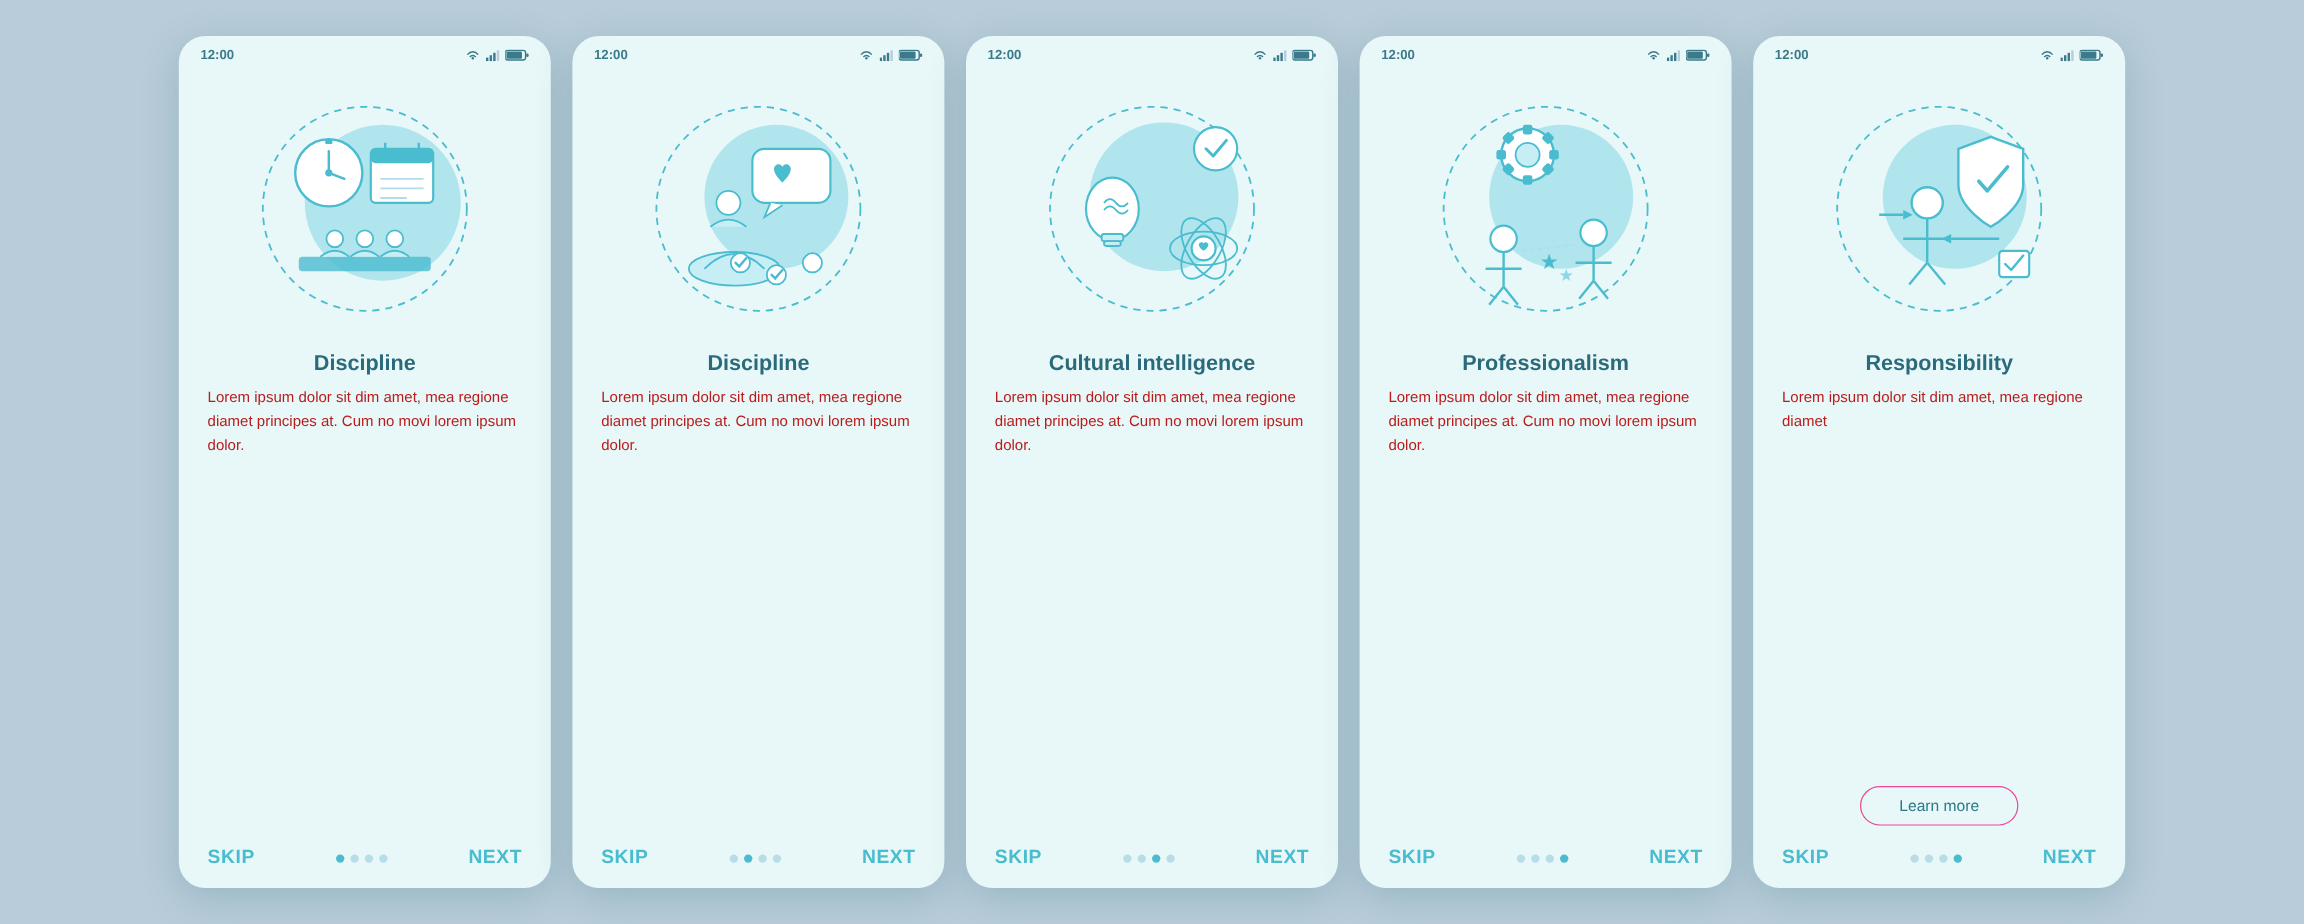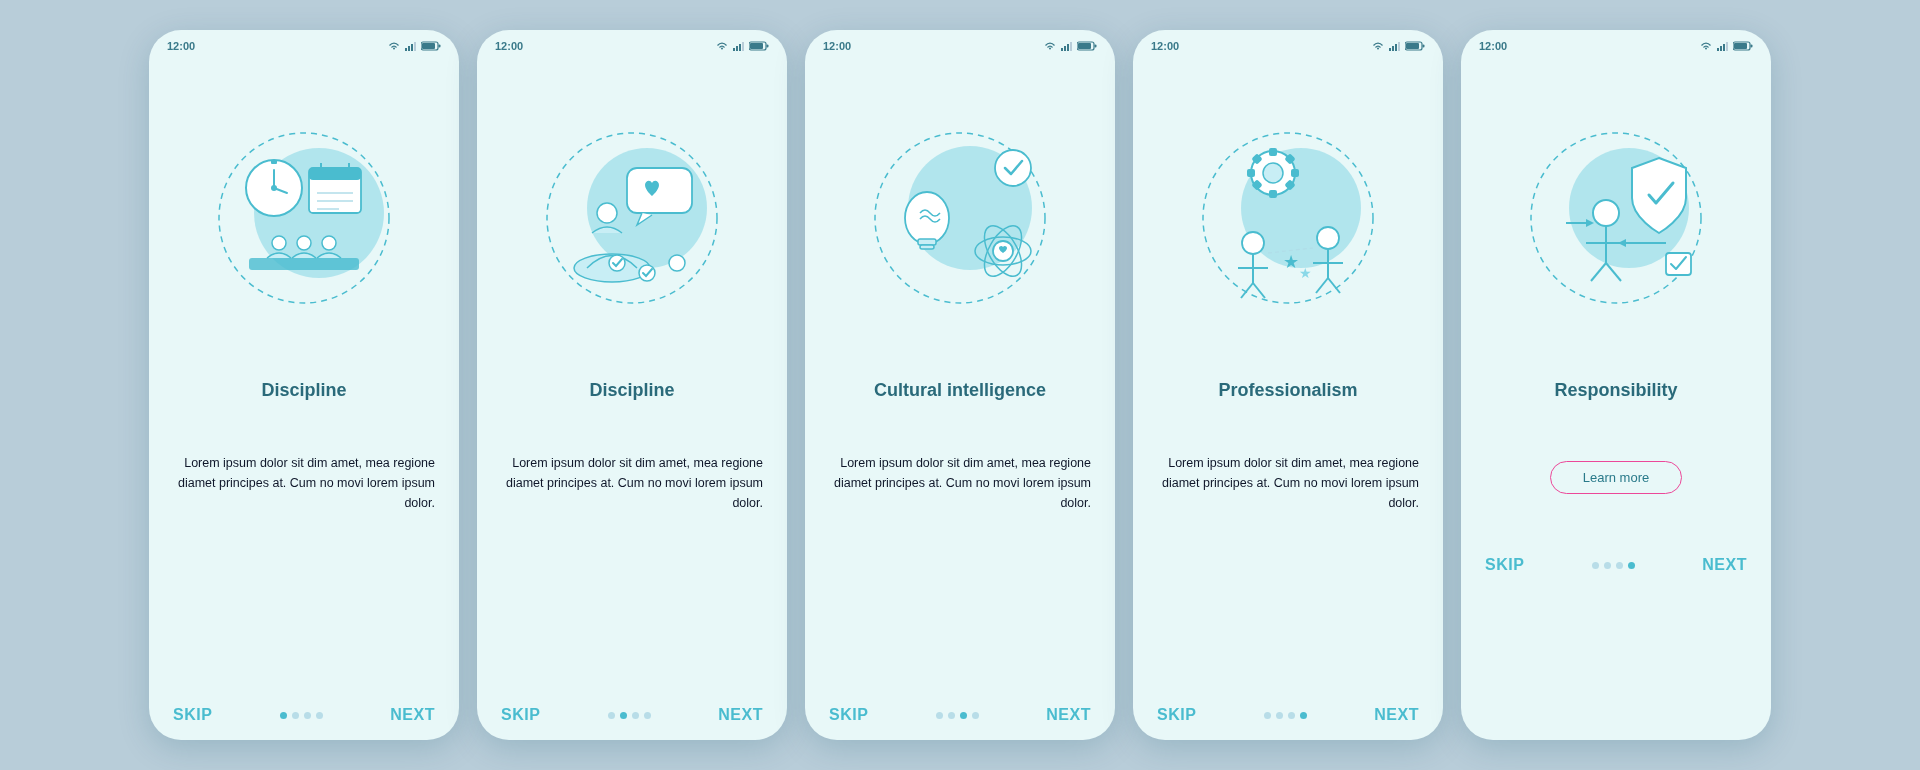--- a/index.html
+++ b/index.html
@@ -16,28 +16,27 @@
     .screens-container {
       display: flex;
       gap: 18px;
       align-items: center;
       justify-content: center;
     }
     .phone-screen {
       width: 310px;
       height: 710px;
       background: #e8f8f8;
-      border-radius: 32px;
+      border-radius: 22px;
       box-shadow: 0 8px 32px rgba(0,80,100,0.18);
       display: flex;
       flex-direction: column;
       align-items: center;
       overflow: hidden;
       position: relative;
-      gap: 44px;
     }
     .status-bar {
       width: 100%;
       display: flex;
       justify-content: space-between;
       align-items: center;
       padding: 10px 18px 4px 18px;
       font-size: 11px;
       color: #3a7a8a;
       font-weight: 600;
@@ -57,22 +56,22 @@
       position: relative;
     }
     .screen-title {
       font-size: 18px;
       color: #2a6a7a;
       font-weight: 700;
       margin: 8px 16px 8px 16px;
     }
     .screen-body {
       font-size: 12.5px;
-      color: #0f172a;
-      text-align: right;
+      color: #b91c1c;
+      text-align: left;
       line-height: 1.6;
       margin: 0 24px;
       flex: 1;
     }
     .learn-more-btn {
       border: 1px solid #ec4899;
       border-radius: 24px;
       padding: 8px 32px;
       color: #2a7a8a;
       font-size: 13px;
@@ -420,20 +419,21 @@
         <line x1="55" y1="110" x2="75" y2="110" stroke="#4abccf" stroke-width="2"></line>
         <polygon points="75,106 83,110 75,114" fill="#4abccf"></polygon>
         <line x1="155" y1="130" x2="115" y2="130" stroke="#4abccf" stroke-width="2"></line>
         <polygon points="115,126 107,130 115,134" fill="#4abccf"></polygon>
 
         <rect x="155" y="140" width="25" height="22" rx="3" fill="white" stroke="#4abccf" stroke-width="1.8"></rect>
         <path d="M160 151 L165 156 L175 144" stroke="#4abccf" stroke-width="2" fill="none" stroke-linecap="round" stroke-linejoin="round"></path>
       </svg>
     </div>
     <div class="screen-title">Responsibility</div>
+    <div class="screen-body">Lorem ipsum dolor sit dim amet, mea regione diamet</div>
     <button class="learn-more-btn">Learn more</button>
     <div class="bottom-nav">
       <span class="nav-label">SKIP</span>
       <div class="dots">
         <div class="dot"></div>
         <div class="dot"></div>
         <div class="dot"></div>
         <div class="dot active"></div>
       </div>
       <span class="nav-label">NEXT</span>

